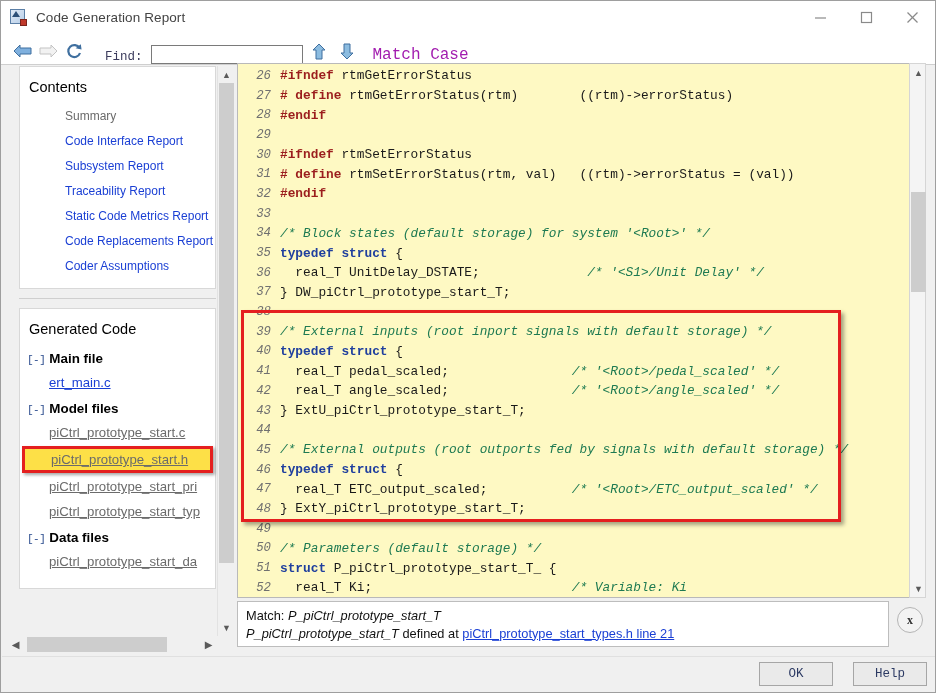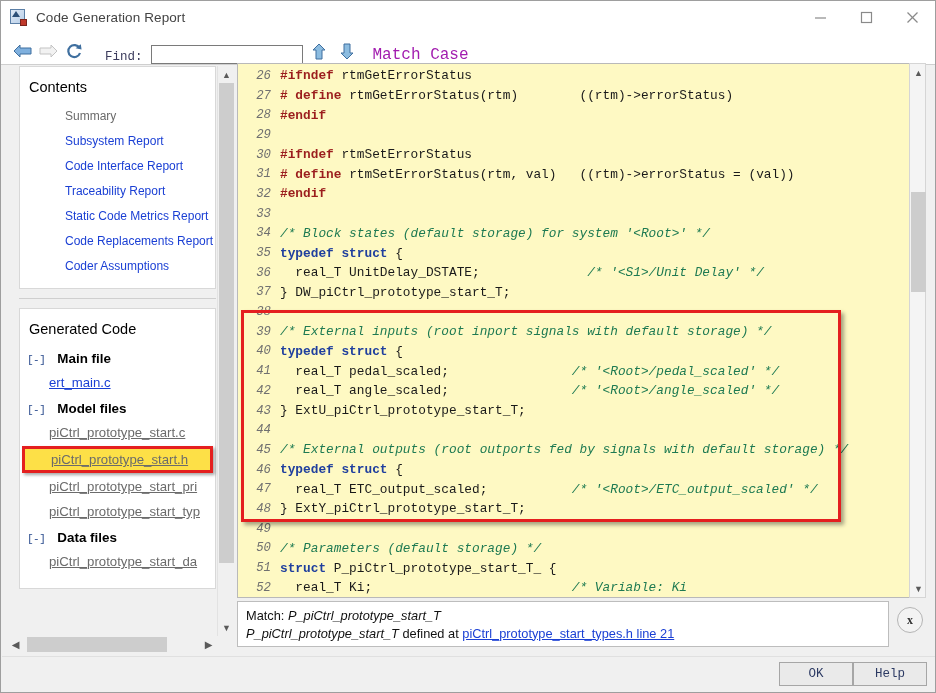--- a/index.html
+++ b/index.html
@@ -106,21 +106,21 @@
     margin: 9px 12px 9px 12px; height: 1px; background: #cfcfcf; width: 197px;
   }
   .card.generated { margin: 0 0 0 12px; width: 197px; padding-bottom: 14px;}
   .tree-node {
     display: flex; align-items: baseline; padding: 6px 0 4px 7px;
   }
   .expander {
     font-family: "Liberation Mono", monospace;
     font-size: 11px; color: #2a4b8d; margin-right: 4px; letter-spacing: -.5px;
   }
-  .node-label { font-size: 13.4px; font-weight: bold; color: #000; margin-left: 8px; }
+  .node-label { font-size: 13.4px; font-weight: bold; color: #000; }
   .file-link {
     display: block; font-size: 13.2px; color: #6b6b6b;
     text-decoration: underline; padding: 5px 0 5px 29px;
     white-space: nowrap;
   }
   .file-link.blue { color: #1a3fd4; }
   .file-link.highlighted {
     background: #fde047;
     border: 3px solid #e41f1f;
     color: #6b6b6b;
@@ -215,21 +215,21 @@
     position: absolute; right: 0; top: 6px; width: 26px; height: 26px;
     border: 1px solid #b5b5b5; border-radius: 13px; background: #f3f3f3;
     display: flex; align-items: center; justify-content: center;
     font-size: 12px; font-weight: bold; color: #333;
     font-family: "Liberation Serif", serif;
   }
 
   
   .btn-row {
     position: absolute; right: 8px; top: 661px;
-    display: flex; gap: 0;
+    display: flex; gap: 20px;
   }
   .dlg-btn {
     width: 74px; height: 24px; background: #eaeaea;
     border: 1px solid #a6a6a6;
     font-family: "Liberation Mono", monospace; font-size: 12.5px;
     color: #2c3a63; display: flex; align-items: center; justify-content: center;
   }
   .bottom-sep {
     position: absolute; left: 1px; top: 655px; width: 933px; height: 1px;
     background: #e0e0e0;
@@ -303,22 +303,22 @@
     </div>
     <div class="match-case">Match Case</div>
   </div>
 
   <div class="left-panel">
     <div class="left-scroll-area">
 
       <div class="card contents">
         <div class="sec-title">Contents</div>
         <a class="toc-link visited">Summary</a>
+        <a class="toc-link">Code Interface Report</a>
         <a class="toc-link">Subsystem Report</a>
-        <a class="toc-link">Code Interface Report</a>
         <a class="toc-link">Traceability Report</a>
         <a class="toc-link">Static Code Metrics Report</a>
         <a class="toc-link">Code Replacements Report</a>
         <a class="toc-link">Coder Assumptions</a>
       </div>
 
       <div class="divider"></div>
 
       <div class="card generated">
         <div class="sec-title">Generated Code</div>

